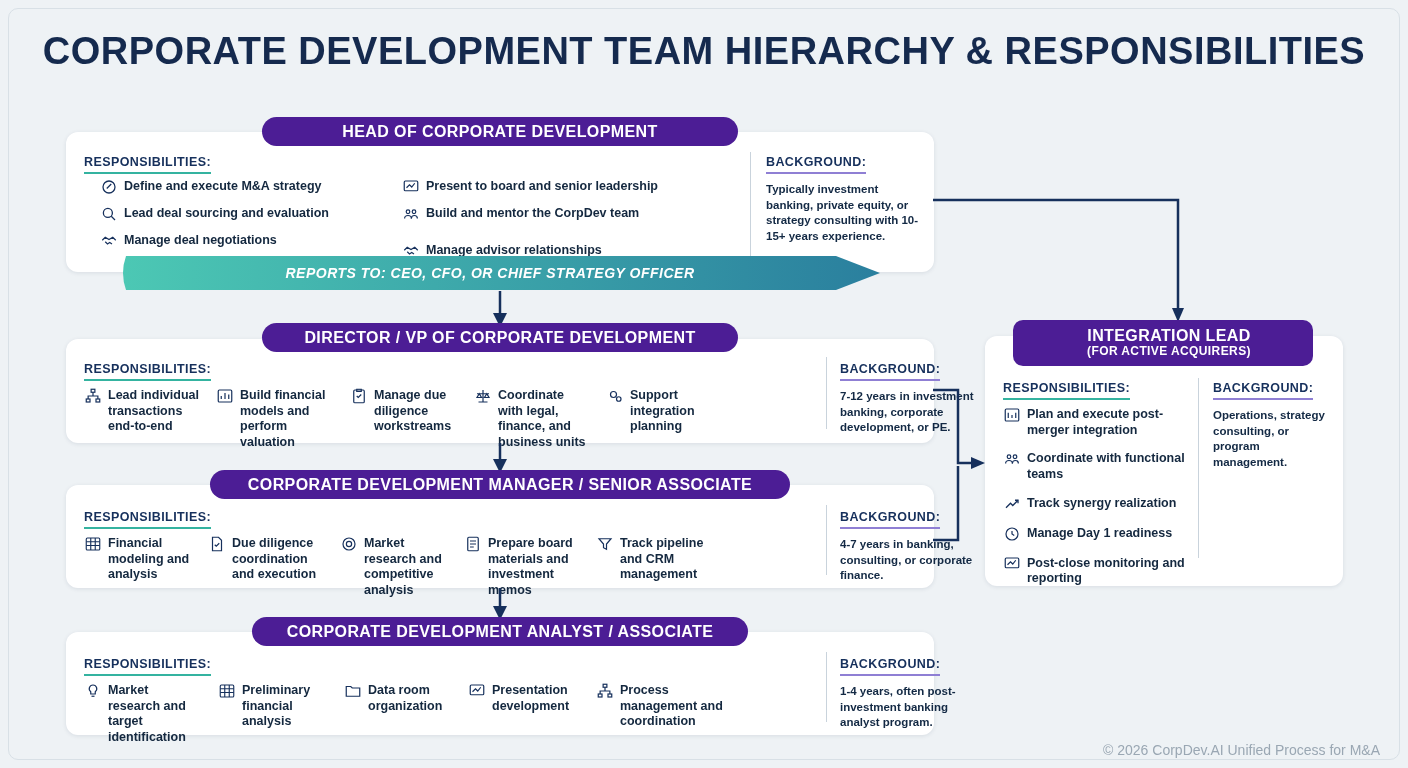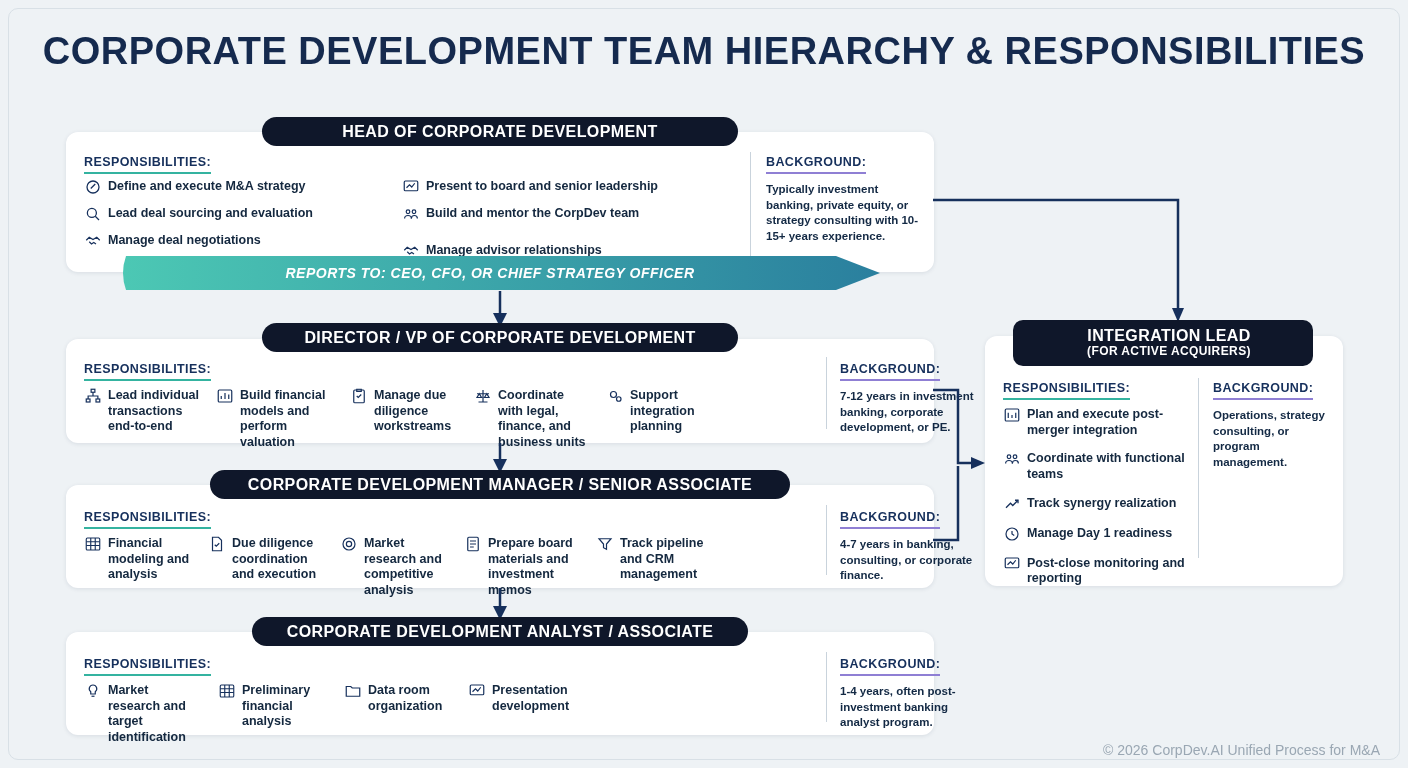--- a/index.html
+++ b/index.html
@@ -47,21 +47,21 @@
   .card {
     position: absolute;
     background: #ffffff;
     border-radius: 12px;
     box-shadow: 0 1px 4px rgba(20,40,70,0.10);
     box-sizing: border-box;
   }
 
   .pill {
     position: absolute;
-    background: #0f172a;
+    background: #4c1d95;
     color: #ffffff;
     border-radius: 20px;
     font-size: 16px;
     font-weight: bold;
     letter-spacing: 0.4px;
     text-align: center;
     display: flex;
     align-items: center;
     justify-content: center;
     z-index: 5;
@@ -182,21 +182,21 @@
     </defs>
     <path d="M126 256 L836 256 L880 273 L836 290 L126 290 Q120 273 126 256 Z" fill="url(#ribbonGrad)"></path>
   </svg>
 
   <div class="page-title">CORPORATE DEVELOPMENT TEAM HIERARCHY &amp; RESPONSIBILITIES</div>
 
   <div class="card" style="left:66px; top:132px; width:868px; height:140px;">
     <div style="position:absolute; left:18px; top:20px;">
       <span class="sect-label resp">RESPONSIBILITIES:</span>
     </div>
-    <div style="position:absolute; left:18px; top:46px; width:320px;text-align:right;">
+    <div style="position:absolute; left:34px; top:46px; width:320px;text-align:right;">
       <div class="item" style="margin-bottom:9px;">
         <span class="ico">
             <svg viewBox="0 0 24 24" fill="none" stroke="currentColor" stroke-width="1.7">
               <circle cx="12" cy="12" r="8"></circle>
               <path d="M9 14l6-6"></path>
             </svg>
           </span>
         <span class="txt">Define and execute M&amp;A strategy</span>
       </div>
       <div class="item" style="margin-bottom:9px;">
@@ -413,20 +413,31 @@
       </div>
       <div class="item" style="width:112px;">
         <span class="ico">
             <svg viewBox="0 0 24 24" fill="none" stroke="currentColor" stroke-width="1.6">
               <rect x="3" y="4" width="18" height="13" rx="1.5"></rect>
               <path d="M6 13l4-4 3 3 4-5"></path>
             </svg>
           </span>
         <span class="txt">Presentation development</span>
       </div>
+      <div class="item" style="width:140px;">
+        <span class="ico">
+            <svg viewBox="0 0 24 24" fill="none" stroke="currentColor" stroke-width="1.6">
+              <rect x="9.5" y="3" width="5" height="4"></rect>
+              <rect x="3" y="16" width="5" height="4"></rect>
+              <rect x="16" y="16" width="5" height="4"></rect>
+              <path d="M12 7v5M5.5 16v-4h13v4"></path>
+            </svg>
+          </span>
+        <span class="txt">Process management and coordination</span>
+      </div>
     </div>
     <div class="divider-v" style="left:760px; top:20px; height:70px;"></div>
     <div style="position:absolute; left:774px; top:22px; width:150px;">
       <span class="sect-label bg">BACKGROUND:</span>
       <div class="bg-text">1-4 years, often post-investment banking analyst program.</div>
     </div>
   </div>
   <div class="pill" style="left:252px; top:617px; width:496px; height:29px;">CORPORATE DEVELOPMENT ANALYST / ASSOCIATE</div>
 
   <div class="card" style="left:985px; top:336px; width:358px; height:250px;">

